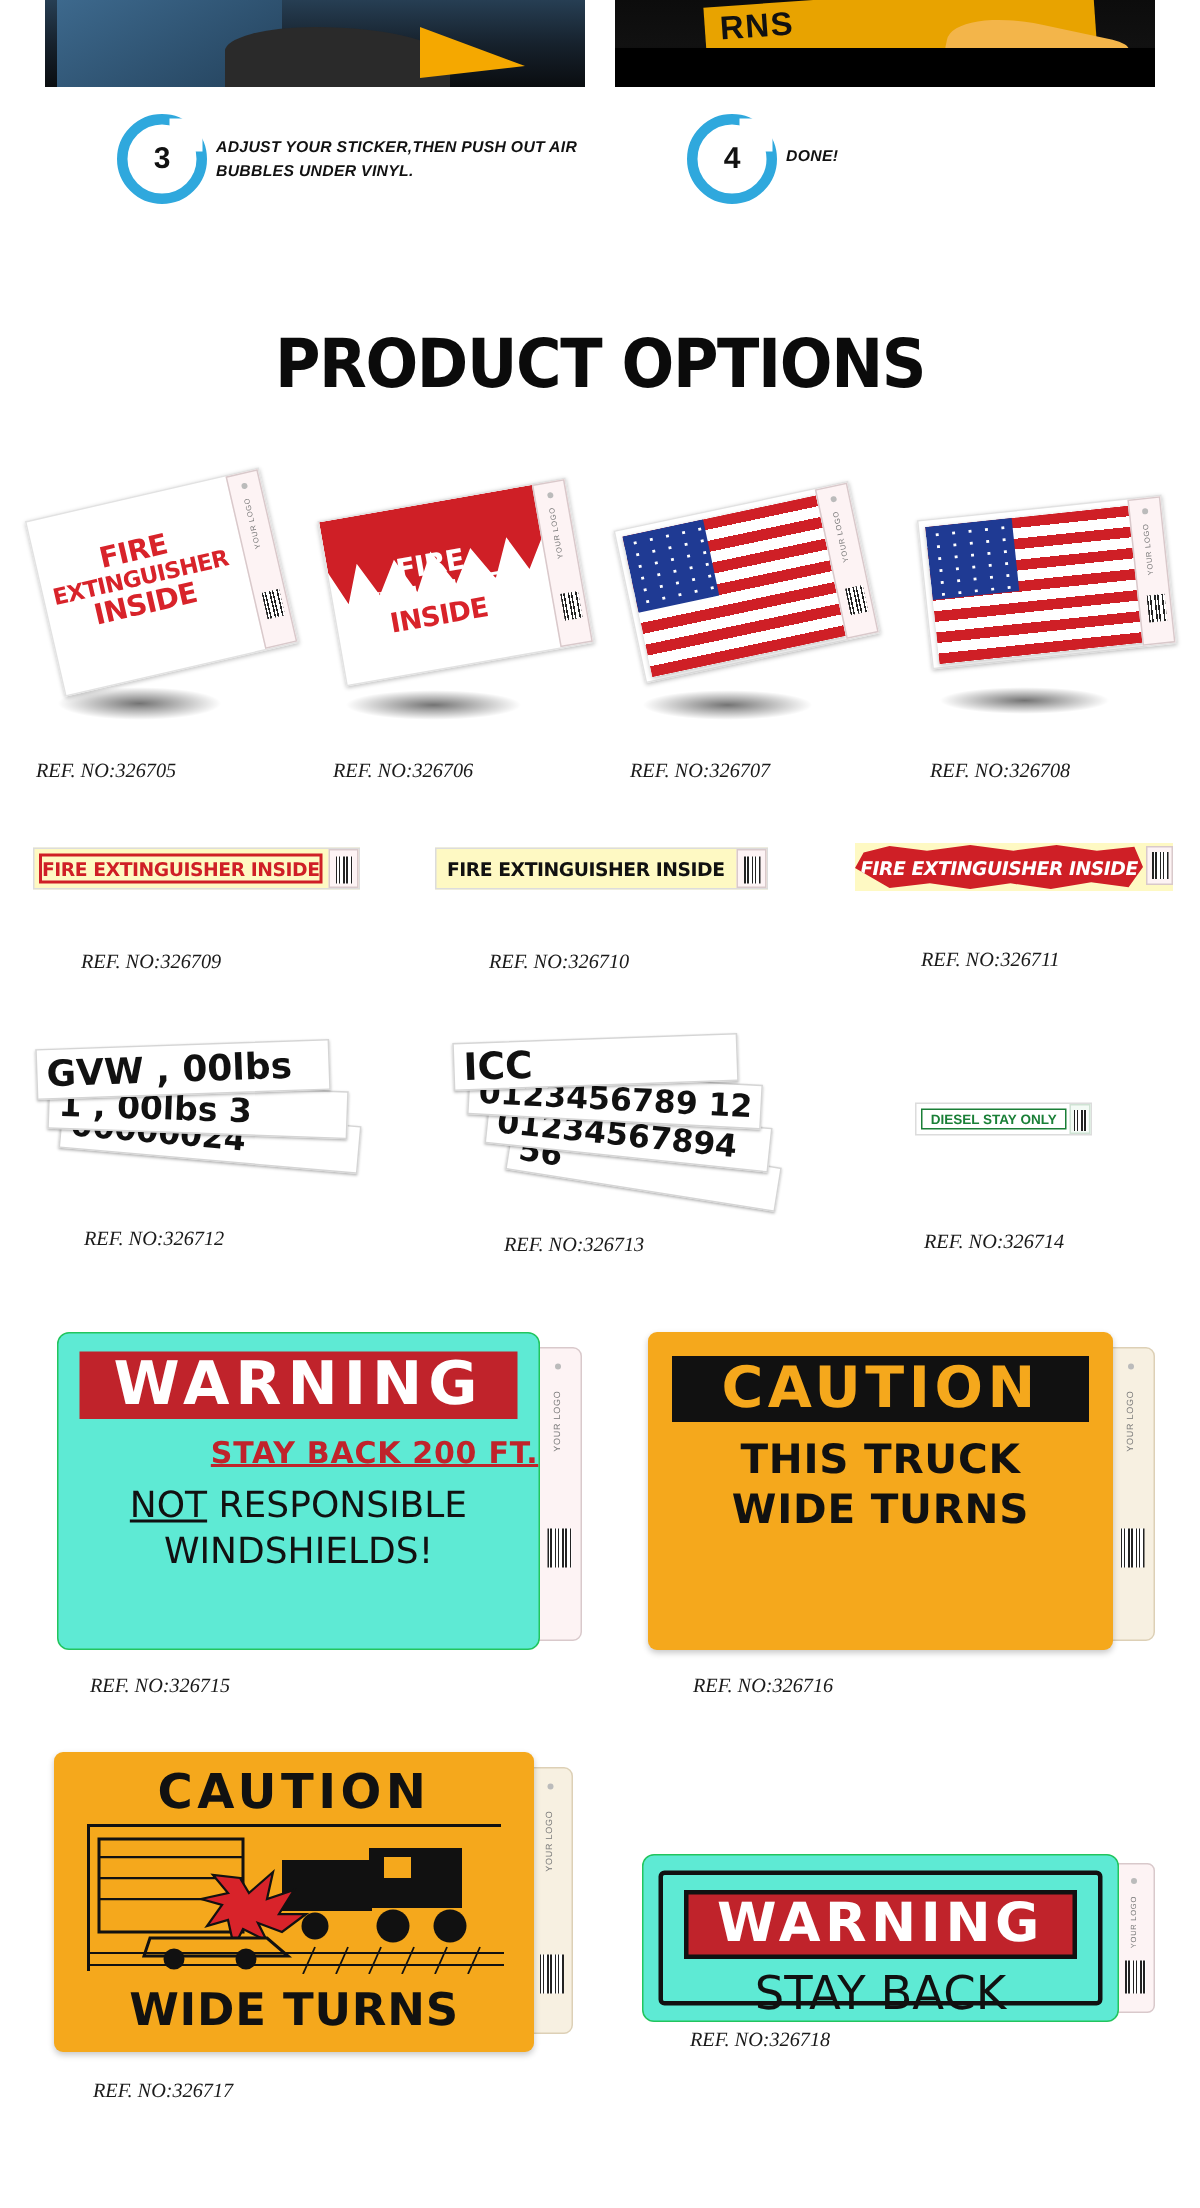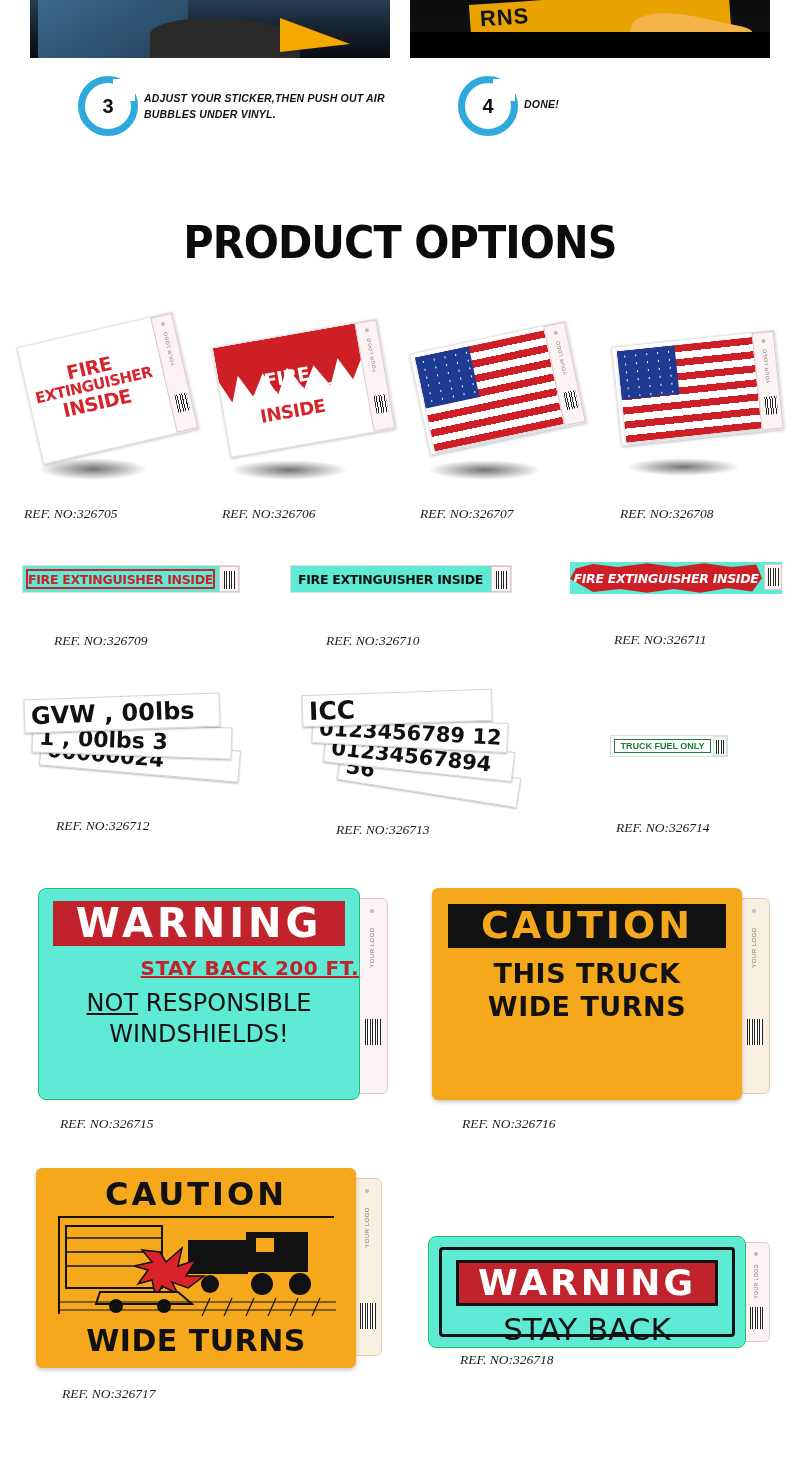--- a/index.html
+++ b/index.html
@@ -200,21 +200,21 @@
   .flag-canton::after {
     content: "";
     position: absolute; inset: 2px;
     background-image: radial-gradient(circle, #fff 0.9px, transparent 1.1px);
     background-size: 11px 8px;
   }
 
   
   .strip {
     position: absolute;
-    background: #5eead4;
+    background: #fef9c3;
     border: 1px solid #dcdcdc;
   }
   .strip-inner {
     position: absolute; inset: 3px;
     display: flex; align-items: center; justify-content: center;
     font-family: "DejaVu Sans", sans-serif;
     font-weight: bold;
     font-size: 12.5px;
     letter-spacing: -.3px;
     white-space: nowrap;
@@ -504,21 +504,21 @@
     <div class="card" style="left:38px; top:78px; width:182px; height:30px; font-size:21px; transform:rotate(9deg);">56</div>
     <div class="card" style="left:24px; top:56px; width:190px; height:30px; font-size:21px; transform:rotate(6deg);">01234567894</div>
     <div class="card" style="left:12px; top:32px; width:196px; height:30px; font-size:21px; transform:rotate(3deg);">0123456789 12</div>
     <div class="card" style="left:2px; top:6px; width:190px; height:32px; font-size:25px; transform:rotate(-2deg);">ICC</div>
   </div>
   <div class="ref" style="position:absolute; left:36px; top:136px;">REF. NO:326713</div>
 </div>
 
 <div class="cell" style="left:610px; top:735px;">
   <div class="diesel" style="left:0; top:0; width:118px; height:22px;">
-    <div class="diesel-inner" style="right:16px;">TRUCK FUEL ONLY</div>
+    <div class="diesel-inner" style="right:16px;">DIESEL STAY ONLY</div>
     <div class="tab" style="right:0; top:0; width:14px; height:100%; background:#f3fbf5; border-color:#cfe3d4;">
       <div class="barcode" style="left:2px; top:3px; width:9px; height:14px;"></div>
     </div>
   </div>
   <div class="ref" style="position:absolute; left:6px; top:85px;">REF. NO:326714</div>
 </div>
 
 <div class="sign" style="left:38px; top:888px;">
   <div class="tab" style="left:318px; top:10px; width:32px; height:196px; border-radius:0 6px 6px 0;">
     <div class="hole" style="margin-top:4px;"></div>

